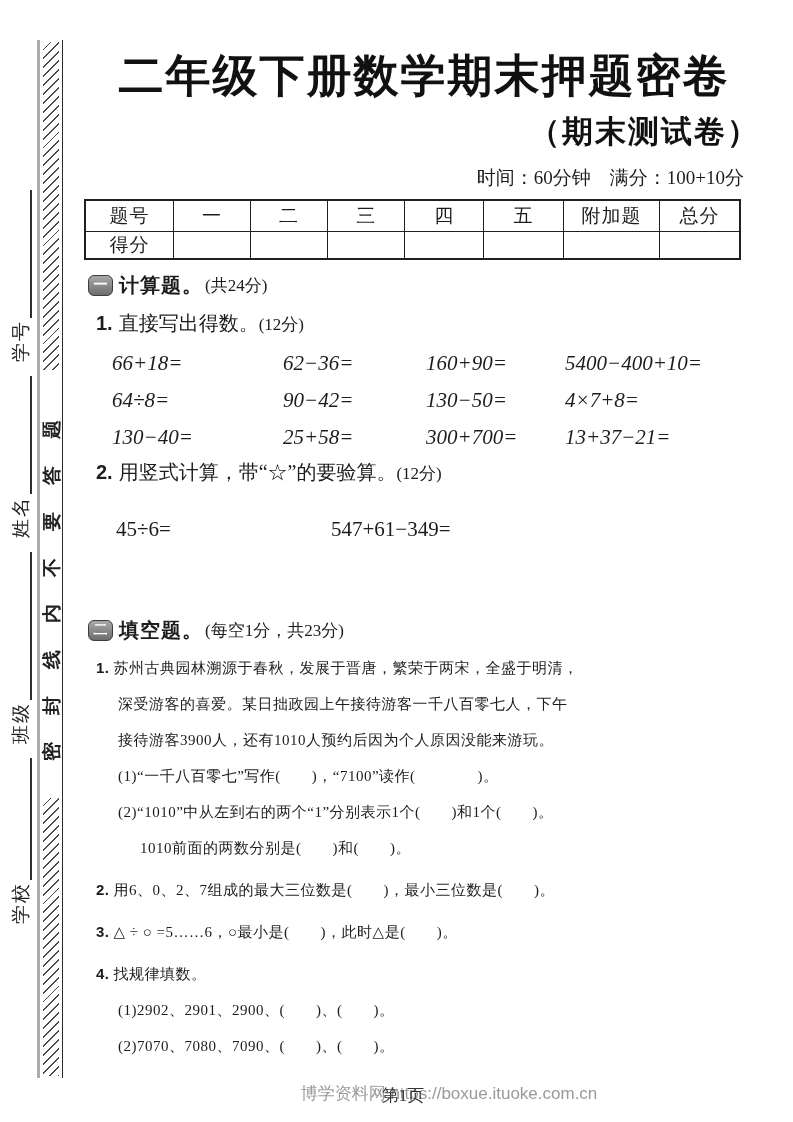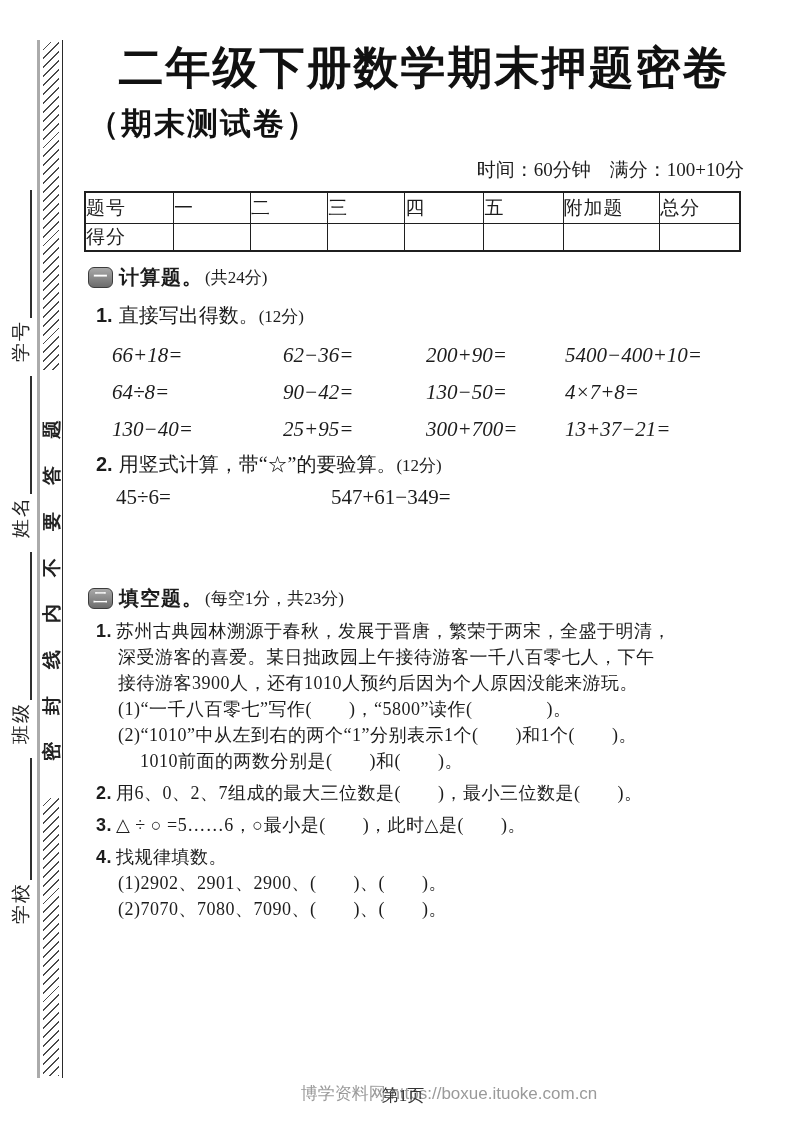--- a/index.html
+++ b/index.html
@@ -34,36 +34,36 @@
     white-space:nowrap; font-size:19px; color:#222;
   }
   .labels-rot .lab { letter-spacing:2px; }
   .labels-rot .blank {
     display:inline-block; height:4px; border-bottom:2px solid #2e2e2e;
     margin:0 14px 2px 2px;
   }
   .bl-school { width:122px; } .bl-class { width:148px; }
   .bl-name { width:118px; } .bl-id { width:128px; }
   
-  .content { position:absolute; left:88px; top:0; width:672px; }
+  .content { position:absolute; left:88px; top:8px; width:672px; }
   .title {
     margin-top:40px; text-align:center; font-size:45px; font-weight:bold;
     letter-spacing:2px; line-height:1.25; color:#111;
   }
   .subtitle {
-    margin-top:8px; text-align:left; font-size:31px; font-weight:bold;
+    margin-top:8px; text-align:right; font-size:31px; font-weight:bold;
     letter-spacing:2px; line-height:1.3; color:#111;
   }
   .info { margin-top:14px; padding-right:16px; text-align:right; font-size:19px; line-height:1.2; }
   table.score {
     margin-top:10px; margin-left:-4px; width:657px;
     border-collapse:collapse; table-layout:fixed;
   }
   table.score td {
-    border:1.5px solid #1f1f1f; font-size:19px;
+    border:1.5px solid #1f1f1f; text-align:center; font-size:19px;
     letter-spacing:1px; padding:0;
   }
   table.score { border:2.5px solid #1f1f1f; }
   table.score tr:first-child td { height:31px; }
   table.score tr:last-child td { height:16px; }
   td.c0 { width:86px; } td.c1,td.c2,td.c3 { width:75px; }
   td.c4,td.c5 { width:77px; } td.c6 { width:94px; } td.c7 { width:78px; }
   .sec-head { margin-top:12px; display:flex; align-items:center; }
   .sec-head.second { margin-top:77px; }
   .badge {
@@ -72,24 +72,24 @@
     background:linear-gradient(#a9a9a9,#6c6c6c); border:1.5px solid #3c3c3c;
     border-radius:6px; color:#fff; font-size:14px; font-weight:bold; line-height:1;
   }
   .sec-title { font-size:20px; font-weight:bold; letter-spacing:1px; }
   .sec-meta { font-size:17px; margin-left:2px; }
   .q-head { margin-top:12px; padding-left:8px; font-size:20px; line-height:25px; }
   .q-head .qnum { font-family:"Liberation Sans","DejaVu Sans",sans-serif; font-weight:bold; margin-right:6px; }
   .q-head .qmeta { font-size:17px; }
   .eq-row { display:flex; padding-left:24px; margin-top:15px; font-size:21px; line-height:22px;font-style:italic; }
   .eq-row .e0 { width:171px; } .eq-row .e1 { width:143px; } .eq-row .e2 { width:139px; }
-  .eq-row2 { display:flex; padding-left:28px; margin-top:8px; font-size:21px; line-height:22px; }
+  .eq-row2 { display:flex; padding-left:28px; margin-top:32px; font-size:21px; line-height:22px; }
   .eq-row2 .f0 { width:215px; } .eq-row2 .f1 { width:232px; }
   
-  .fill p { font-size:18px; line-height:26px; letter-spacing:0.5px; }
+  .fill p { font-size:15px; line-height:36px; letter-spacing:0.5px; }
   .fq { padding-left:30px; text-indent:-22px; margin-top:6px; }
   .fq .qnum { font-family:"Liberation Sans","DejaVu Sans",sans-serif; font-weight:bold; margin-right:4px; }
   .fline { padding-left:30px; }
   .fsub { padding-left:30px; }
   .fsub-indent { padding-left:52px; }
   
   .footer-site {
     position:absolute; top:1082px; left:88px; width:672px; text-align:center;
     padding-left:50px; color:#9a9a9a; font-size:17px;
     font-family:"Liberation Sans","DejaVu Sans",sans-serif;
@@ -158,32 +158,32 @@
       <span class="sec-meta">(共24分)</span>
     </div>
 
     <div class="q-head">
       <span class="qnum">1.</span><span>直接写出得数。</span><span class="qmeta">(12分)</span>
     </div>
 
     <div class="eq-row">
       <span class="e0">66+18=</span>
       <span class="e1">62−36=</span>
-      <span class="e2">200+90=</span>
+      <span class="e2">160+90=</span>
       <span class="e3">5400−400+10=</span>
     </div>
     <div class="eq-row">
       <span class="e0">64÷8=</span>
       <span class="e1">90−42=</span>
       <span class="e2">130−50=</span>
       <span class="e3">4×7+8=</span>
     </div>
     <div class="eq-row">
       <span class="e0">130−40=</span>
-      <span class="e1">25+95=</span>
+      <span class="e1">25+58=</span>
       <span class="e2">300+700=</span>
       <span class="e3">13+37−21=</span>
     </div>
 
     <div class="q-head">
       <span class="qnum">2.</span><span>用竖式计算，带“☆”的要验算。</span><span class="qmeta">(12分)</span>
     </div>
 
     <div class="eq-row2">
       <span class="f0">45÷6=</span>
@@ -193,21 +193,21 @@
     <div class="sec-head second">
       <span class="badge">二</span>
       <span class="sec-title">填空题。</span>
       <span class="sec-meta">(每空1分，共23分)</span>
     </div>
 
     <div class="fill">
       <p class="fq"><span class="qnum">1.</span><span>苏州古典园林溯源于春秋，发展于晋唐，繁荣于两宋，全盛于明清，</span></p>
       <p class="fline">深受游客的喜爱。某日拙政园上午接待游客一千八百零七人，下午</p>
       <p class="fline">接待游客3900人，还有1010人预约后因为个人原因没能来游玩。</p>
-      <p class="fsub">(1)“一千八百零七”写作(　　)，“5800”读作(　　　　)。</p>
+      <p class="fsub">(1)“一千八百零七”写作(　　)，“7100”读作(　　　　)。</p>
       <p class="fsub">(2)“1010”中从左到右的两个“1”分别表示1个(　　)和1个(　　)。</p>
       <p class="fsub fsub-indent">1010前面的两数分别是(　　)和(　　)。</p>
       <p class="fq"><span class="qnum">2.</span><span>用6、0、2、7组成的最大三位数是(　　)，最小三位数是(　　)。</span></p>
       <p class="fq"><span class="qnum">3.</span><span>△ ÷ ○ =5……6，○最小是(　　)，此时△是(　　)。</span></p>
       <p class="fq"><span class="qnum">4.</span><span>找规律填数。</span></p>
       <p class="fsub">(1)2902、2901、2900、(　　)、(　　)。</p>
       <p class="fsub">(2)7070、7080、7090、(　　)、(　　)。</p>
     </div>
   </div>
 

